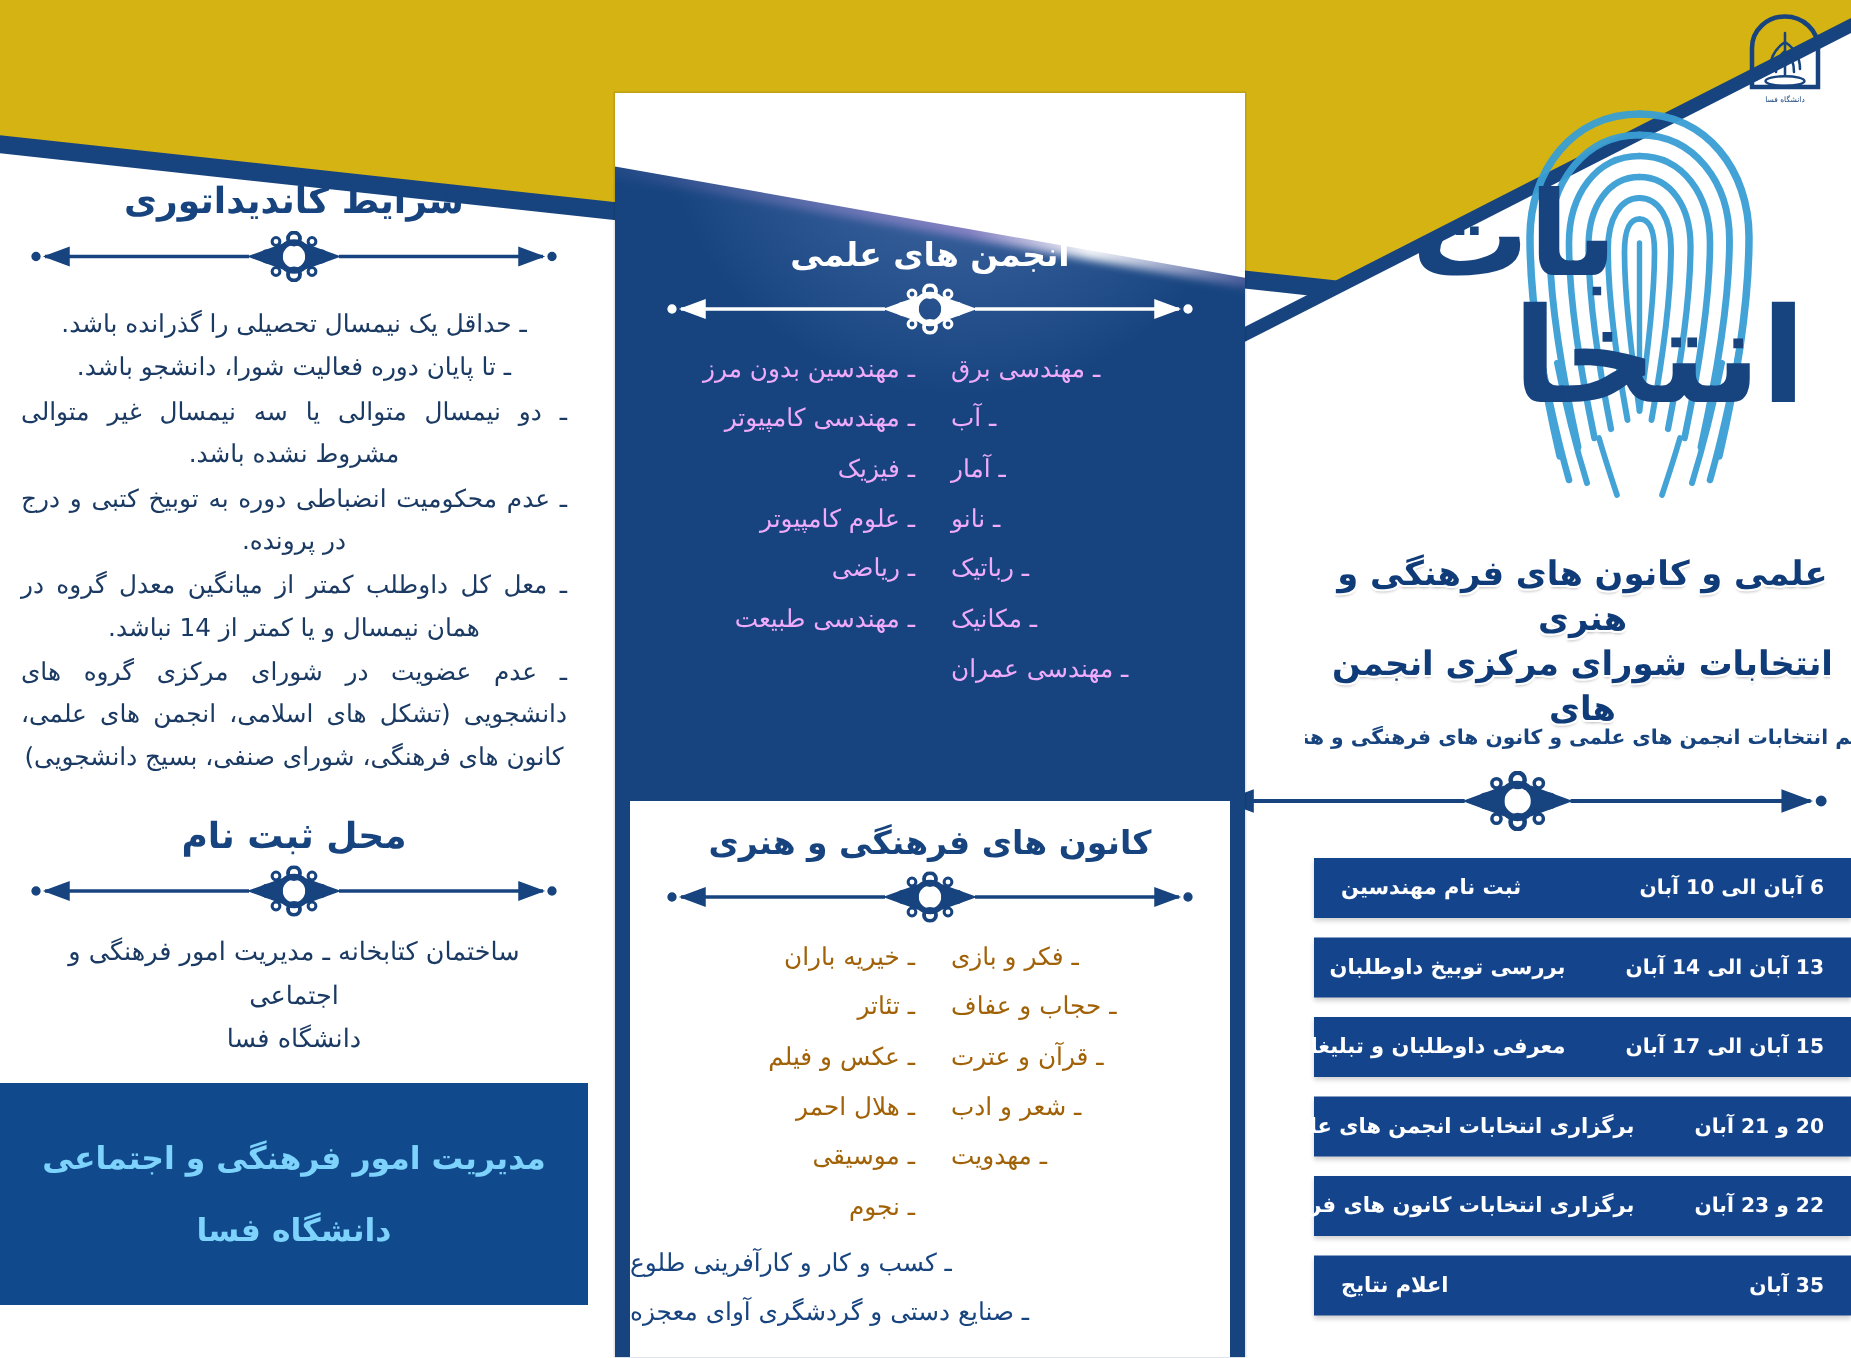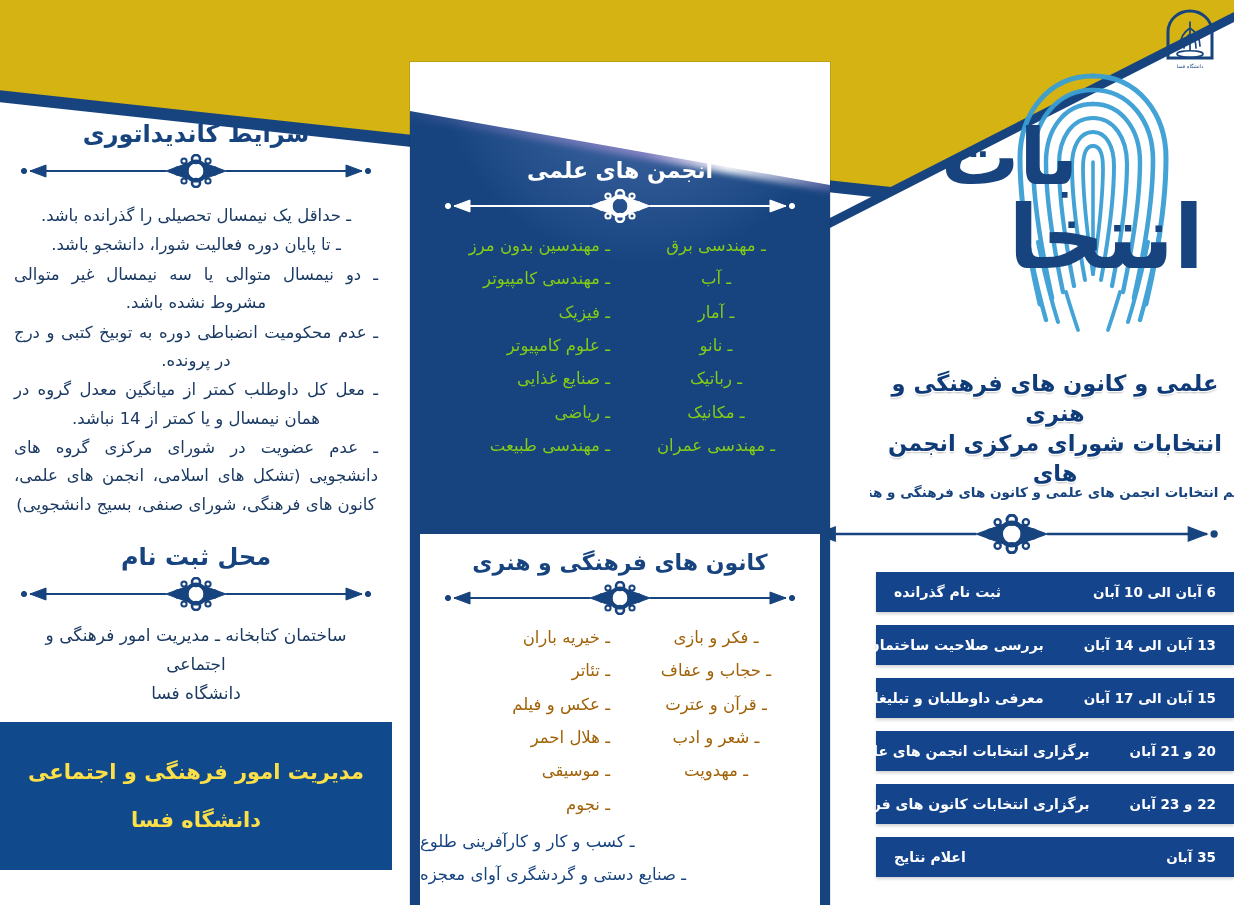--- a/index.html
+++ b/index.html
@@ -51,21 +51,21 @@
   .cond-list p{ margin:0 0 1px 0; }
 
   .reg-block{ margin-top:24px; }
   .reg-text{
     margin-top:10px; padding:0 32px; font-size:17px; line-height:1.7;
     color:#1b3a63; font-weight:500; text-align:center;
   }
 
   .left-footer{
     position:absolute; left:0; top:722px; width:392px; height:148px;
-    background:#104a8c; color:#fde047; z-index:9;
+    background:#104a8c; color:#7dd3fc; z-index:9;
     display:flex; flex-direction:column; align-items:center; justify-content:center; gap:24px;
   }
   .left-footer div{ font-size:21px; font-weight:bold; }
 
   
   .col-mid{
     position:absolute; left:410px; top:62px; width:420px; height:843px;
     background:#17447f; z-index:10; overflow:hidden;
     box-shadow:0 0 0 1px rgba(0,0,0,.10);
   }
@@ -98,24 +98,24 @@
   .panel-art .sec-title{ color:#17447f; font-size:22px; }
 
   .two-col{
     display:flex; flex-direction:row; justify-content:center;
     padding:6px 22px 0 22px; gap:8px;
   }
   .two-col .cc{ flex:1; }
   .item{
     font-size:16.5px; line-height:2.02; font-weight:500; white-space:nowrap;
   }
-  .panel-sci .item{ color:#84cc16; }
+  .panel-sci .item{ color:#f0abfc; }
   .panel-art .item{ color:#a16207; }
   .item.right{ text-align:right; padding-right:6px; }
-  .item.left { text-align:center;  padding-left:10px; }
+  .item.left { text-align:left;  padding-left:10px; }
   .wide-item{ font-size:16.5px; line-height:2.02; font-weight:500; color:#17447f; text-align:left; }
 
   
   .col-right{
     position:absolute; right:0; top:16px; width:364px; height:905px; z-index:6;
   }
   .hero{
     position:absolute; top:30px; left:0; right:0; height:330px; overflow:hidden;
   }
   .fp{ position:absolute; top:-4px; left:118px; width:210px; height:290px; opacity:.95; }
@@ -278,21 +278,20 @@
           <div class="item left">ـ نانو</div>
           <div class="item left">ـ رباتیک</div>
           <div class="item left">ـ مکانیک</div>
           <div class="item left">ـ مهندسی عمران</div>
         </div>
         <div class="cc">
           <div class="item right">ـ مهندسین بدون مرز</div>
           <div class="item right">ـ مهندسی کامپیوتر</div>
           <div class="item right">ـ فیزیک</div>
           <div class="item right">ـ علوم کامپیوتر</div>
-          <div class="item right">ـ صنایع غذایی</div>
           <div class="item right">ـ ریاضی</div>
           <div class="item right">ـ مهندسی طبیعت</div>
         </div>
       </div>
     </div>
 
     <div class="panel-art">
       <div class="sec-title">کانون های فرهنگی و هنری</div>
 
       <svg class="divider" viewBox="0 0 360 34">
@@ -399,25 +398,25 @@
         <circle cx="168" cy="7" r="2.6" fill="none" stroke-width="2"></circle>
         <circle cx="192" cy="7" r="2.6" fill="none" stroke-width="2"></circle>
         <circle cx="168" cy="27" r="2.6" fill="none" stroke-width="2"></circle>
         <circle cx="192" cy="27" r="2.6" fill="none" stroke-width="2"></circle>
       </g>
     </svg>
 
     <div class="timeline">
       <div class="trow">
         <span class="t-date">6 آبان الی 10 آبان</span>
-        <span class="t-label">ثبت نام گذرانده</span>
+        <span class="t-label">ثبت نام مهندسین</span>
       </div>
       <div class="trow">
         <span class="t-date">13 آبان الی 14 آبان</span>
-        <span class="t-label">بررسی صلاحیت ساختمان</span>
+        <span class="t-label">بررسی توبیخ داوطلبان</span>
       </div>
       <div class="trow">
         <span class="t-date">15 آبان الی 17 آبان</span>
         <span class="t-label">معرفی داوطلبان و تبلیغات</span>
       </div>
       <div class="trow">
         <span class="t-date">20 و 21 آبان</span>
         <span class="t-label">برگزاری انتخابات انجمن های علمی</span>
       </div>
       <div class="trow">

